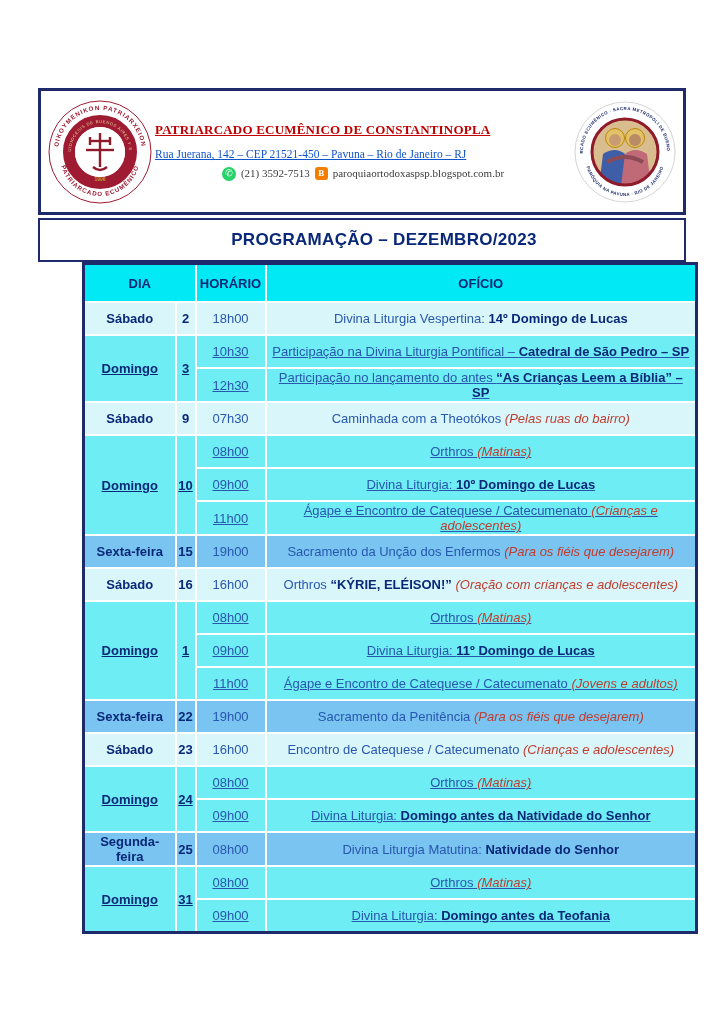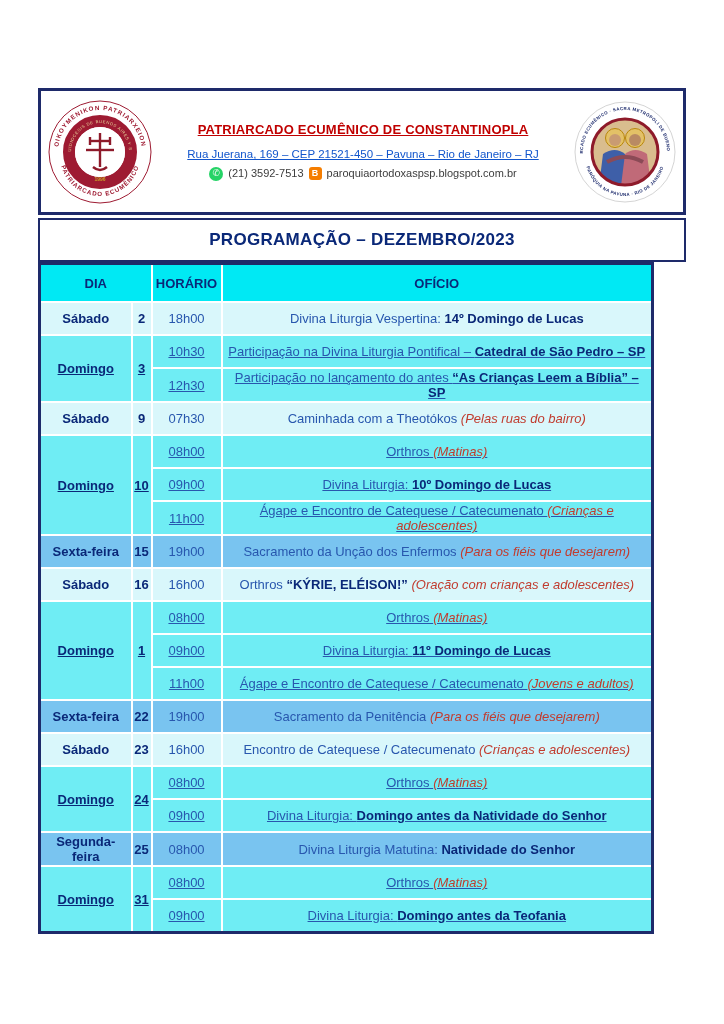--- a/index.html
+++ b/index.html
@@ -1,25 +1,25 @@
 <!DOCTYPE html>
 <html style="--navy-border: #1E2A6A; --header-cyan: #00E9F4; --row-pale: #D9F7FB; --row-turquoise: #6FEDF4; --row-sky: #79C4F0; --text-regular: #2857AE; --text-bold: #0A2878; --text-red: #C13B2E; --org-red: #C00000; --link-blue: #1155CC; --whatsapp-green: #25D366; --blogger-orange: #F57D00; --seal-red: #9E1B32; --seal-gold: #C9A227;"><head>
 <meta charset="utf-8">
 <style>
   html,body{margin:0;padding:0;background:#fff;}
   body{width:724px;height:1024px;position:relative;font-family:"Liberation Sans","DejaVu Sans",sans-serif;
        -webkit-font-smoothing:antialiased;}
-  .abs{position:absolute;}
+  .abs{position:absolute;padding-left:44px;}
 
   
   #letterhead{left:38px;top:88px;width:648px;height:127px;border:3px solid var(--navy-border,#1E2A6A);
               box-sizing:border-box;display:flex;align-items:center;justify-content:space-between;
               padding:2px 6px;background:#fff;}
   .seal{flex:0 0 auto;}
-  #head-center{flex:1 1 auto;text-align:center;line-height:1.25;padding:0 2px;}
+  #head-center{flex:1 1 auto;line-height:1.25;padding:0 2px;font-family:Liberation Serif, serif;}
   .org-line1{color:var(--org-red,#C00000);font-weight:bold;font-size:13px;text-decoration:underline;letter-spacing:.2px;}
   .org-line2{color:var(--org-red,#C00000);font-size:9.5px;margin-top:2px;}
   .parish{color:#111;font-weight:bold;font-size:13.5px;margin-top:9px;}
   .addr{color:var(--link-blue,#1155CC);font-size:11.5px;text-decoration:underline;margin-top:9px;}
   .contact{color:#3c3c3c;font-size:11px;margin-top:5px;display:flex;align-items:center;justify-content:center;gap:5px;}
   .wa-icon{display:inline-flex;width:14px;height:14px;border-radius:50%;background:var(--whatsapp-green,#25D366);
            color:#fff;font-size:9px;align-items:center;justify-content:center;}
   .bg-icon{display:inline-flex;width:13px;height:13px;border-radius:3px;background:var(--blogger-orange,#F57D00);
            color:#fff;font-size:9px;font-weight:bold;align-items:center;justify-content:center;}
 
@@ -75,21 +75,21 @@
       <line x1="39" y1="51" x2="67" y2="51"></line>
       <path d="M 46,68 Q 53,74 60,68"></path>
       <line x1="43" y1="38" x2="43" y2="46"></line>
       <line x1="63" y1="38" x2="63" y2="46"></line>
     </g>
     <text x="53" y="81.5" font-size="5" font-weight="bold" fill="#C9A227" text-anchor="middle">1996</text>
   </svg>
 
   <div id="head-center">
     <div class="org-line1">PATRIARCADO ECUMÊNICO DE CONSTANTINOPLA</div>
-    <div class="addr">Rua Juerana, 169 – CEP 21521-450 – Pavuna – Rio de Janeiro – RJ</div>
+    <div class="addr">Rua Juerana, 142 – CEP 21521-450 – Pavuna – Rio de Janeiro – RJ</div>
     <div class="contact">
       <span class="wa-icon">✆</span>
       <span>(21) 3592-7513</span>
       <span class="bg-icon">B</span>
       <span>paroquiaortodoxaspsp.blogspot.com.br</span>
     </div>
   </div>
 
   <svg class="seal" width="104" height="104" viewBox="0 0 104 104">
     <defs>

